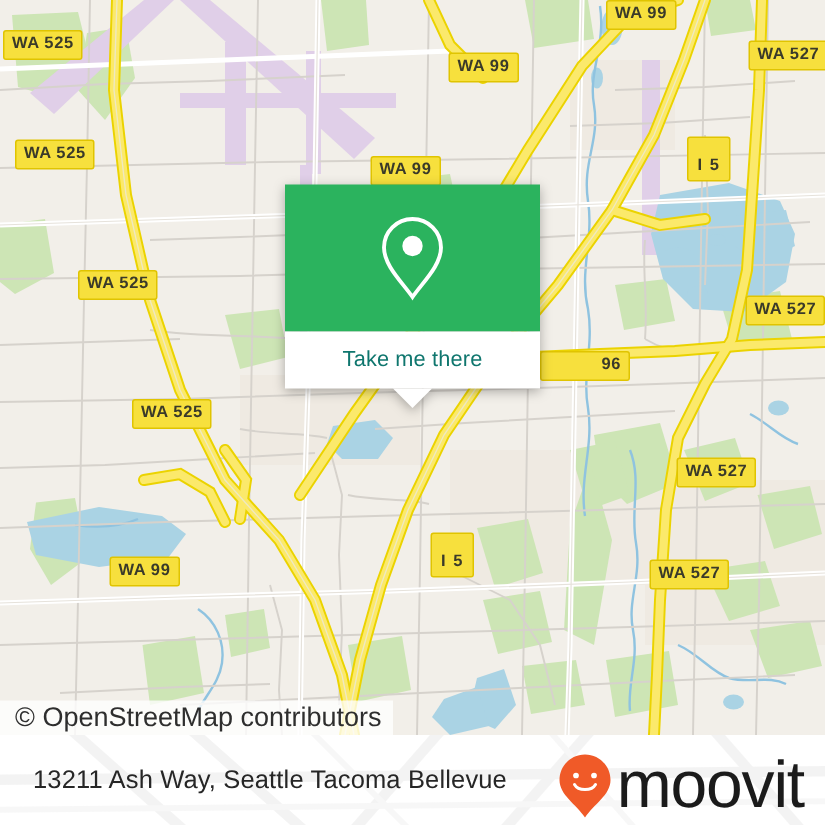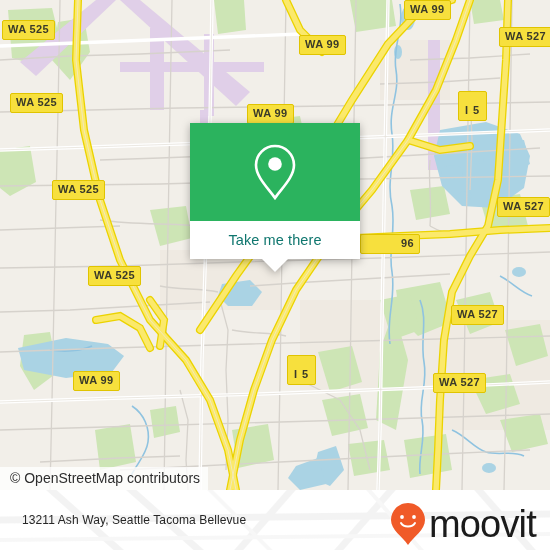--- a/index.html
+++ b/index.html
@@ -114,21 +114,21 @@
   }
 
   
   #attribution {
     position: absolute;
     left: 0;
     bottom: 0;
     background: rgba(255,255,255,0.78);
     color: #2e2e2e;
     font-family: "Liberation Sans", sans-serif;
-    font-size: 14px;
+    font-size: 18px;
     line-height: 14px;
     padding: 4px 8px 5px 10px;
     white-space: nowrap;
   }
 
   
   #bottombar {
     position: absolute;
     left: 0;
     top: 490px;
@@ -144,37 +144,37 @@
     left: 0; top: 0;
     width: 550px; height: 60px;
     opacity: 0.5;
     pointer-events: none;
   }
   #address {
     position: relative;
     margin-left: 22px;
     color: #262626;
     font-family: "Liberation Sans", sans-serif;
-    font-size: 12px;
+    font-size: 17px;
     letter-spacing: 0.1px;
     white-space: nowrap;
     z-index: 2;
   }
   #brand {
     position: absolute;
     right: 14px;
     top: 12px;
     display: flex;
     align-items: center;
     z-index: 2;
   }
   #brand-word {
     color: #1b1b1b;
     font-family: "Liberation Sans", sans-serif;
-    font-size: 38px;
+    font-size: 44px;
     font-weight: normal;
     letter-spacing: -0.8px;
     line-height: 34px;
     margin-left: 3px;
     text-align: center;
   }
 </style>
 </head>
 <body>
 

